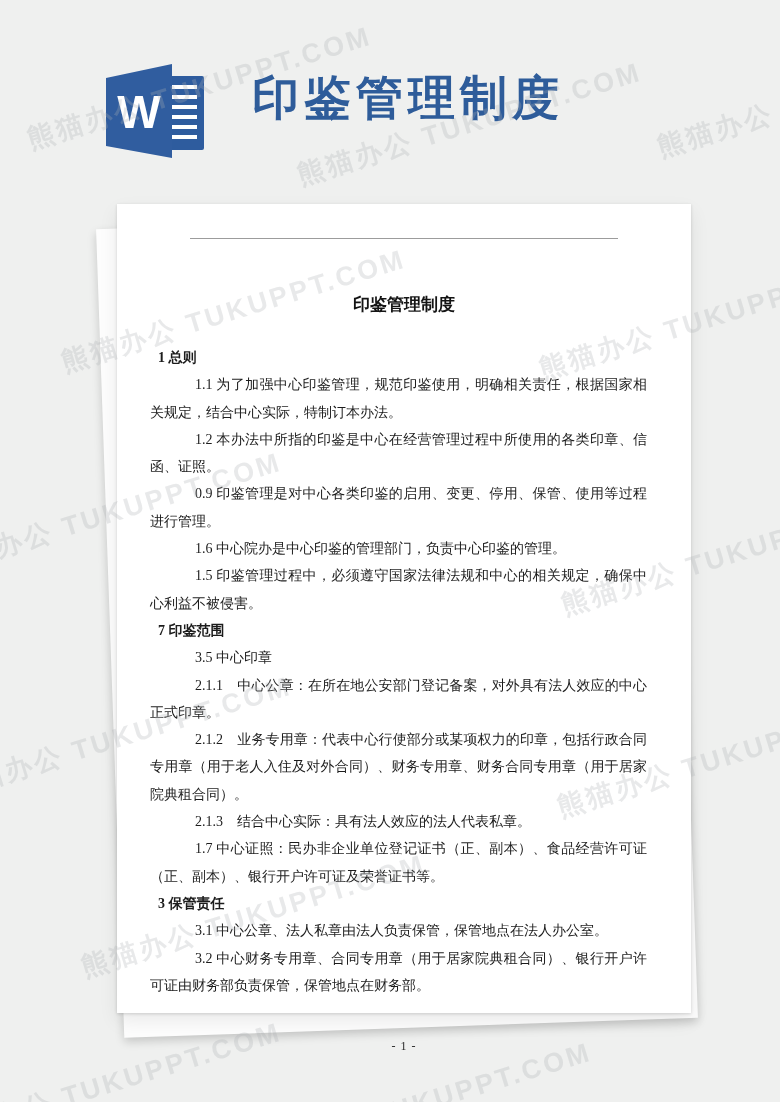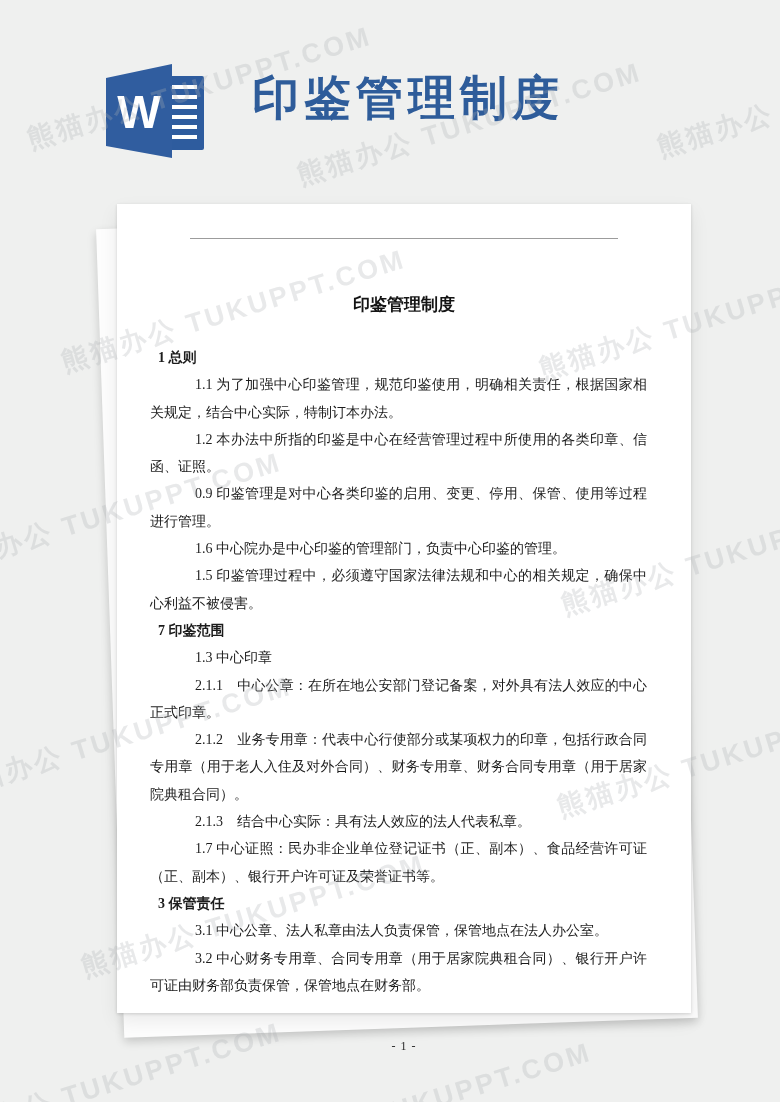--- a/index.html
+++ b/index.html
@@ -97,21 +97,21 @@
     <div>印鉴管理制度</div>
   </div>
   <div class="doc-body" id="doc-sections">
       <div class="sec-heading">1 总则</div>
       <div class="para">1.1 为了加强中心印鉴管理，规范印鉴使用，明确相关责任，根据国家相关规定，结合中心实际，特制订本办法。</div>
       <div class="para">1.2 本办法中所指的印鉴是中心在经营管理过程中所使用的各类印章、信函、证照。</div>
       <div class="para">0.9 印鉴管理是对中心各类印鉴的启用、变更、停用、保管、使用等过程进行管理。</div>
       <div class="para">1.6 中心院办是中心印鉴的管理部门，负责中心印鉴的管理。</div>
       <div class="para">1.5 印鉴管理过程中，必须遵守国家法律法规和中心的相关规定，确保中心利益不被侵害。</div>
       <div class="sec-heading">7 印鉴范围</div>
-      <div class="para">1.3 中心印章</div>
+      <div class="para">3.5 中心印章</div>
       <div class="para">2.1.1　中心公章：在所在地公安部门登记备案，对外具有法人效应的中心正式印章。</div>
       <div class="para">2.1.2　业务专用章：代表中心行使部分或某项权力的印章，包括行政合同专用章（用于老人入住及对外合同）、财务专用章、财务合同专用章（用于居家院典租合同）。</div>
       <div class="para">2.1.3　结合中心实际：具有法人效应的法人代表私章。</div>
       <div class="para">1.7 中心证照：民办非企业单位登记证书（正、副本）、食品经营许可证（正、副本）、银行开户许可证及荣誉证书等。</div>
       <div class="sec-heading">3 保管责任</div>
       <div class="para">3.1 中心公章、法人私章由法人负责保管，保管地点在法人办公室。</div>
       <div class="para">3.2 中心财务专用章、合同专用章（用于居家院典租合同）、银行开户许可证由财务部负责保管，保管地点在财务部。</div>
     </div>
   <div class="page-num">- 1 -</div>
 </div>

